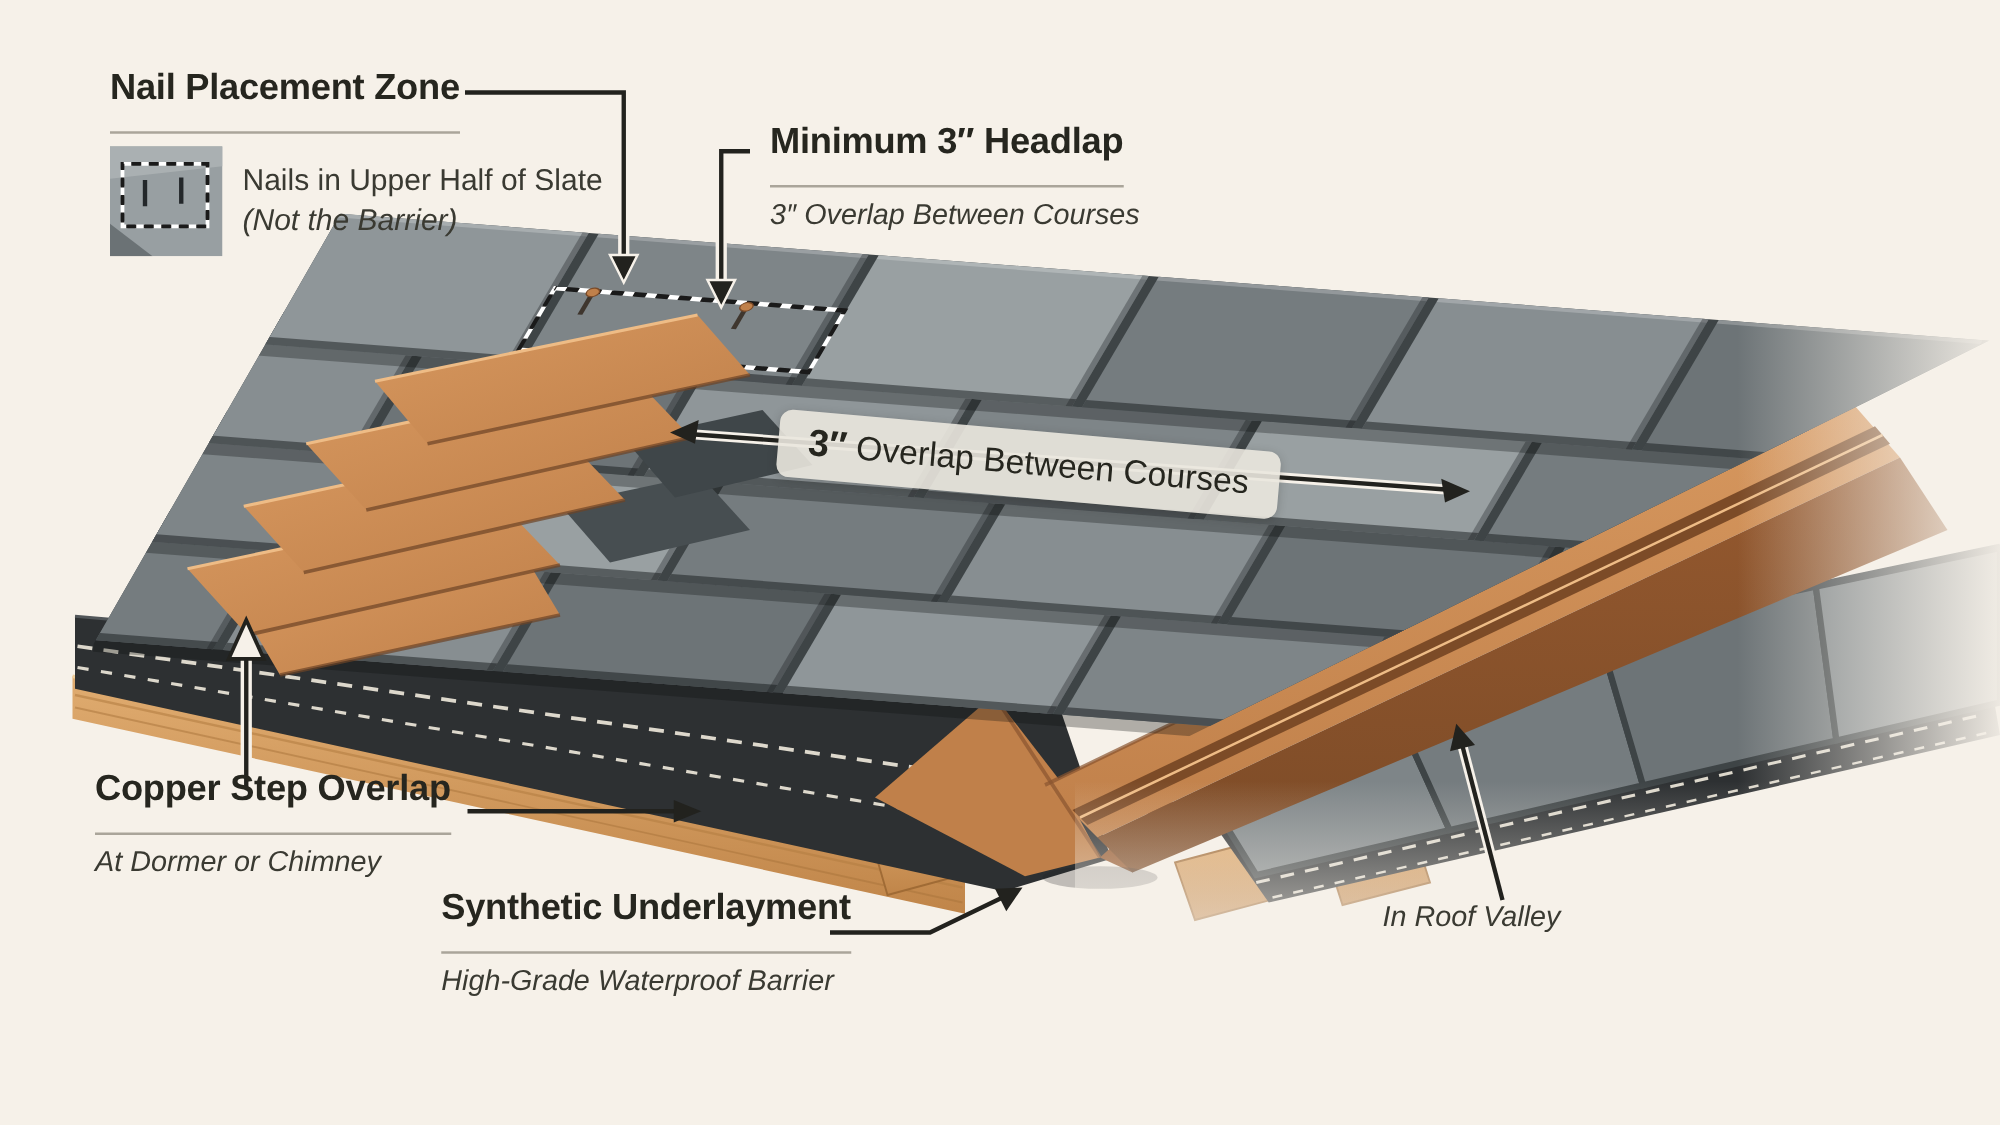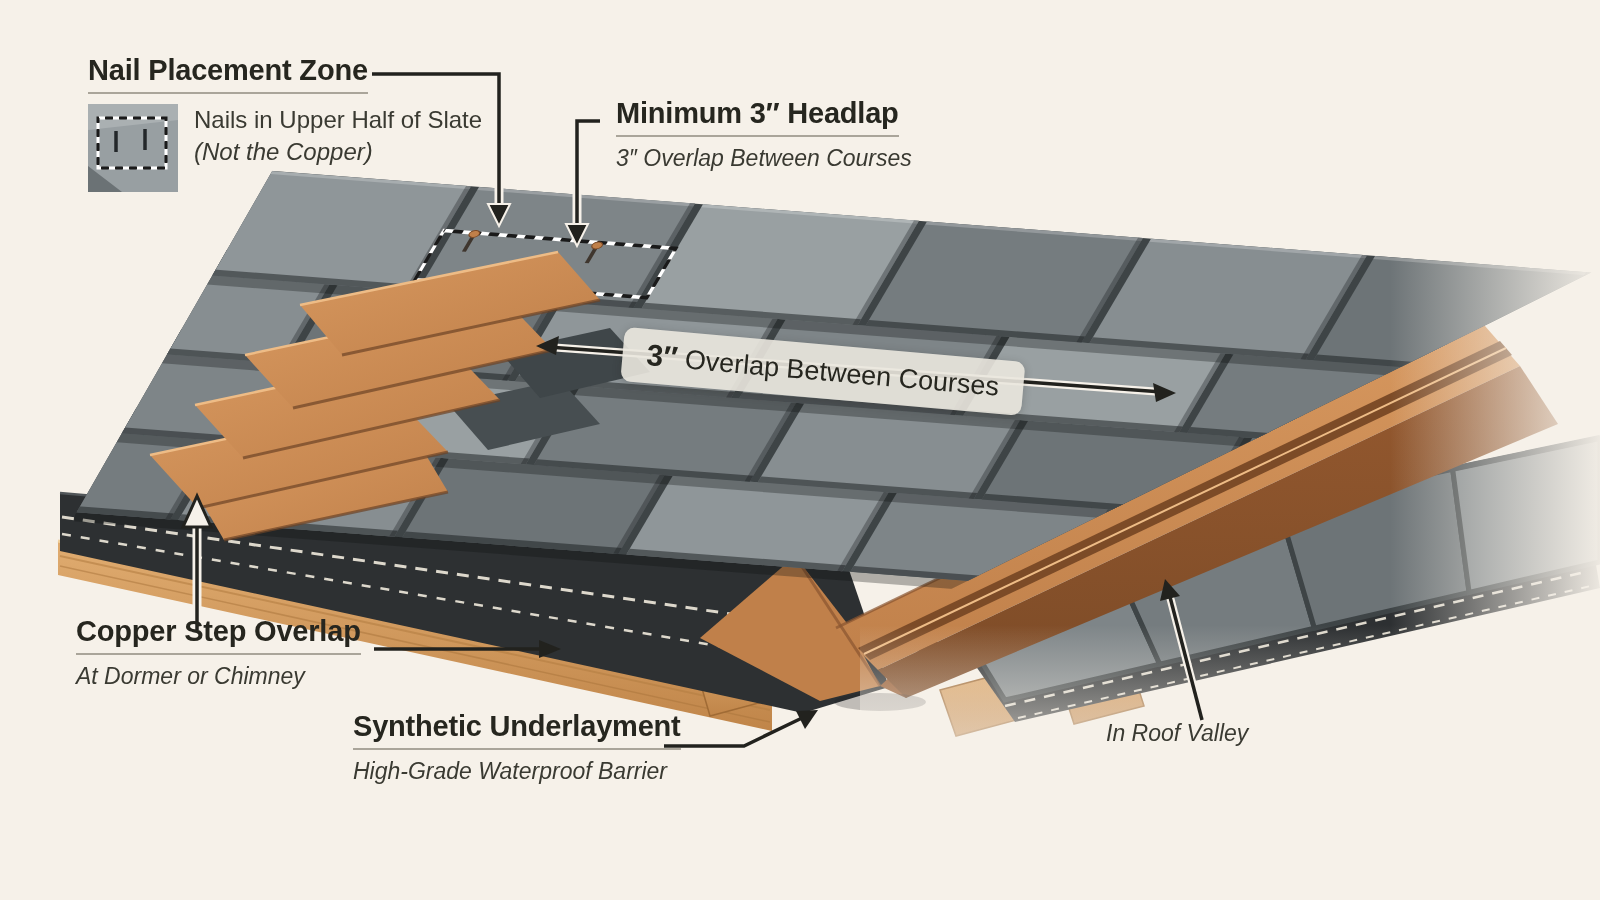--- a/index.html
+++ b/index.html
@@ -10,23 +10,23 @@
     --copper-deep:#7c4b27; --copper-hi:#eebc86; --arrow:#22221e;
     --badge-bg:rgba(234,231,222,0.9);
   }
   *{box-sizing:border-box;margin:0;padding:0;}
   html,body{width:1600px;height:900px;}
   body{position:relative;overflow:hidden;background:var(--bg);
        font-family:"Liberation Sans",sans-serif;color:var(--ink);}
   svg.layer{position:absolute;left:0;top:0;}
   .label{position:absolute;z-index:30;}
   .label .title{display:inline-block;font-size:29px;font-weight:bold;color:var(--ink);
-       padding-bottom:5px;border-bottom:2px solid var(--underline);letter-spacing:-0.2px;}
+       padding-bottom:18px;border-bottom:2px solid var(--underline);letter-spacing:-0.2px;}
   .label .subtitle{font-size:23px;font-style:italic;color:var(--subtext);margin-top:8px;}
-  .nz-row{display:flex;align-items:flex-start;margin-top:10px;}
+  .nz-row{display:flex;align-items:center;margin-top:10px;}
   .nz-desc{margin-left:16px;font-size:24px;line-height:1.35;color:var(--subtext);}
   .nz-desc .l2{font-style:italic;}
   #overlap-badge{position:absolute;left:625px;top:327px;z-index:25;
        transform:rotate(5deg);transform-origin:left top;
        background:var(--badge-bg);padding:9px 24px 11px;border-radius:10px;
        box-shadow:0 2px 8px rgba(40,40,35,0.25);white-space:nowrap;}
   #overlap-badge .b{font-weight:bold;font-size:30px;}
   #overlap-badge .r{font-size:27px;}
 </style>
 </head>
@@ -343,21 +343,21 @@
       <rect x="0" y="0" width="90" height="88" fill="#989fa2"></rect>
       <polygon points="0,62 34,88 0,88" fill="#6b7275"></polygon>
       <polygon points="0,0 90,0 90,16 0,26" fill="#aab0b2"></polygon>
       <rect x="10" y="14" width="68" height="50" fill="none" stroke="#ffffff" stroke-width="3" stroke-dasharray="8 6"></rect>
       <rect x="10" y="14" width="68" height="50" fill="none" stroke="#1a1a1a" stroke-width="3" stroke-dasharray="8 6" stroke-dashoffset="7"></rect>
       <line x1="28" y1="27" x2="28" y2="48" stroke="#23272a" stroke-width="3.5"></line>
       <line x1="57" y1="25" x2="57" y2="46" stroke="#23272a" stroke-width="3.5"></line>
     </svg>
     <div class="nz-desc">
       <div class="l1">Nails in Upper Half of Slate</div>
-      <div class="l2">(Not the Copper)</div>
+      <div class="l2">(Not the Barrier)</div>
     </div>
   </div>
 </div>
 
 <div class="label" style="left:616px;top:97px">
   <div class="title">Minimum 3″ Headlap</div>
   <div class="subtitle">3″ Overlap Between Courses</div>
 </div>
 
 <div id="overlap-badge">

